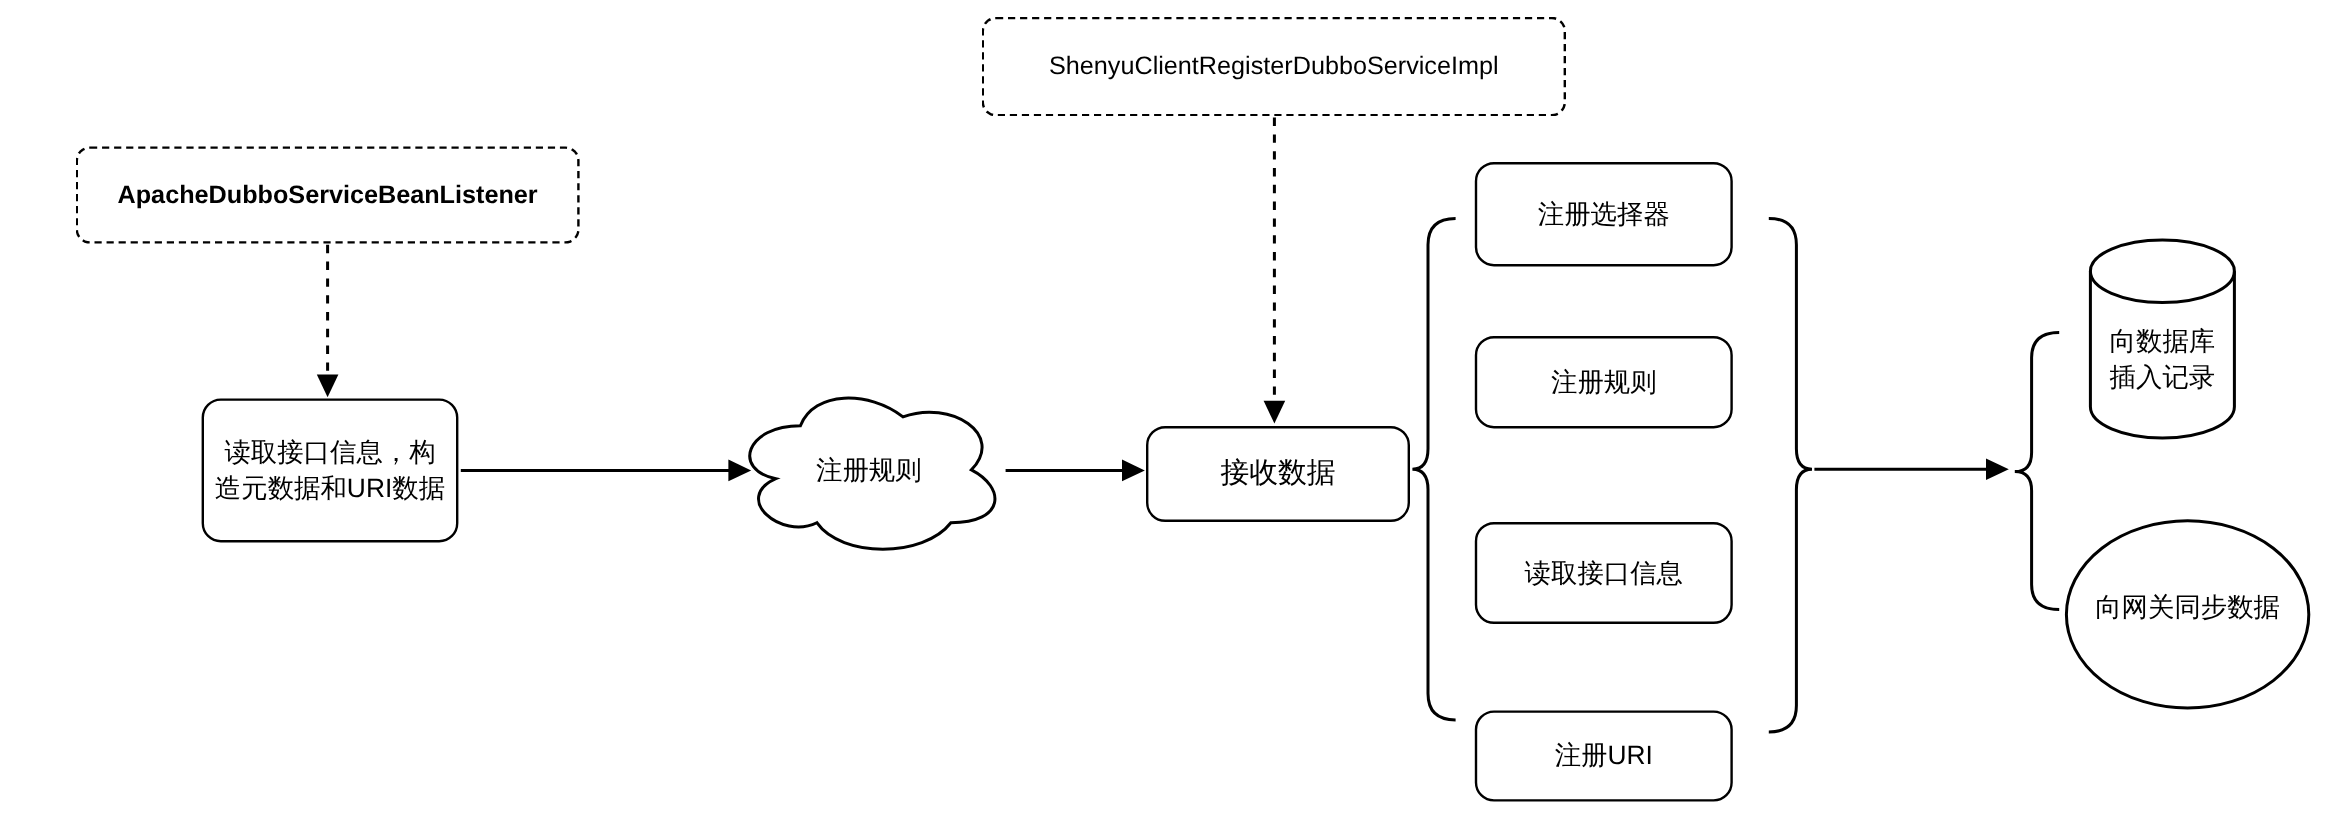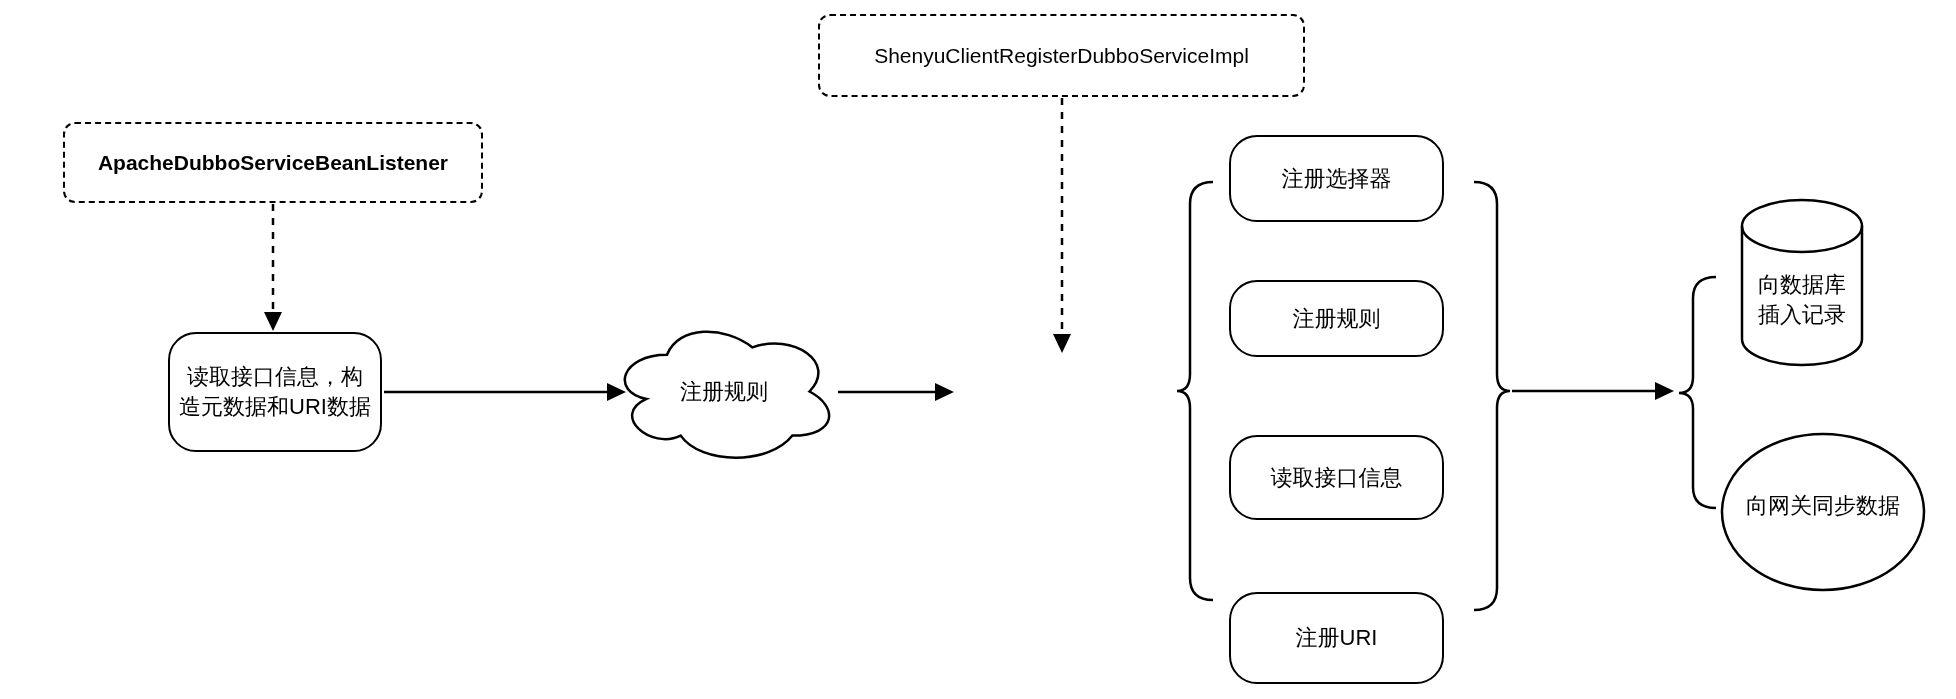--- a/index.html
+++ b/index.html
@@ -17,21 +17,21 @@
     display:flex;align-items:center;justify-content:center;
     text-align:center;
     box-sizing:border-box;
     font-size:22px;line-height:30px;
     white-space:pre-line;
     background:#ffffff;
     z-index:2;
   }
   .node.plain{background:transparent;border:none;z-index:3;}
   .dashed{border:2px dashed #000;border-radius:12px;}
-  .solid{border:2px solid #000;border-radius:28px;}
+  .solid{border:2px solid #000;border-radius:16px;}
   svg{display:block;}
 </style>
 </head>
 <body>
 
 <div class="canvas">
 
   <svg class="layer" width="1956" height="699" viewBox="0 0 1956 699">
 
     <line x1="273" y1="204" x2="273" y2="314" stroke="#000" stroke-width="2.5" stroke-dasharray="7,7"></line>
@@ -71,27 +71,28 @@
 
   <div class="node dashed" style="left:63px;top:122px;width:420px;height:81px;font-size:21px;font-weight:bold;">ApacheDubboServiceBeanListener</div>
 
   <div class="node dashed" style="left:818px;top:14px;width:487px;height:83px;font-size:21px;">ShenyuClientRegisterDubboServiceImpl</div>
 
   <div class="node solid" style="left:168px;top:332px;width:214px;height:120px;">读取接口信息，构
 造元数据和URI数据</div>
 
   <div class="node plain" style="left:640px;top:374px;width:168px;height:36px;">注册规则</div>
 
+  <div class="node solid" style="left:955px;top:355px;width:220px;height:80px;font-size:24px;">接收数据</div>
 
   <div class="node solid" style="left:1229px;top:135px;width:215px;height:87px;">注册选择器</div>
 
   <div class="node solid" style="left:1229px;top:280px;width:215px;height:77px;">注册规则</div>
 
   <div class="node solid" style="left:1229px;top:435px;width:215px;height:85px;">读取接口信息</div>
 
-  <div class="node solid" style="left:1229px;top:592px;width:215px;height:92px;">注册URI</div>
+  <div class="node solid" style="left:1229px;top:592px;width:215px;height:76px;">注册URI</div>
 
   <div class="node plain" style="left:1724px;top:488px;width:198px;height:36px;">向网关同步数据</div>
 
   <div class="node plain" style="left:1742px;top:262px;width:120px;height:76px;">向数据库
 插入记录</div>
 
 </div>
 
 </body></html>

